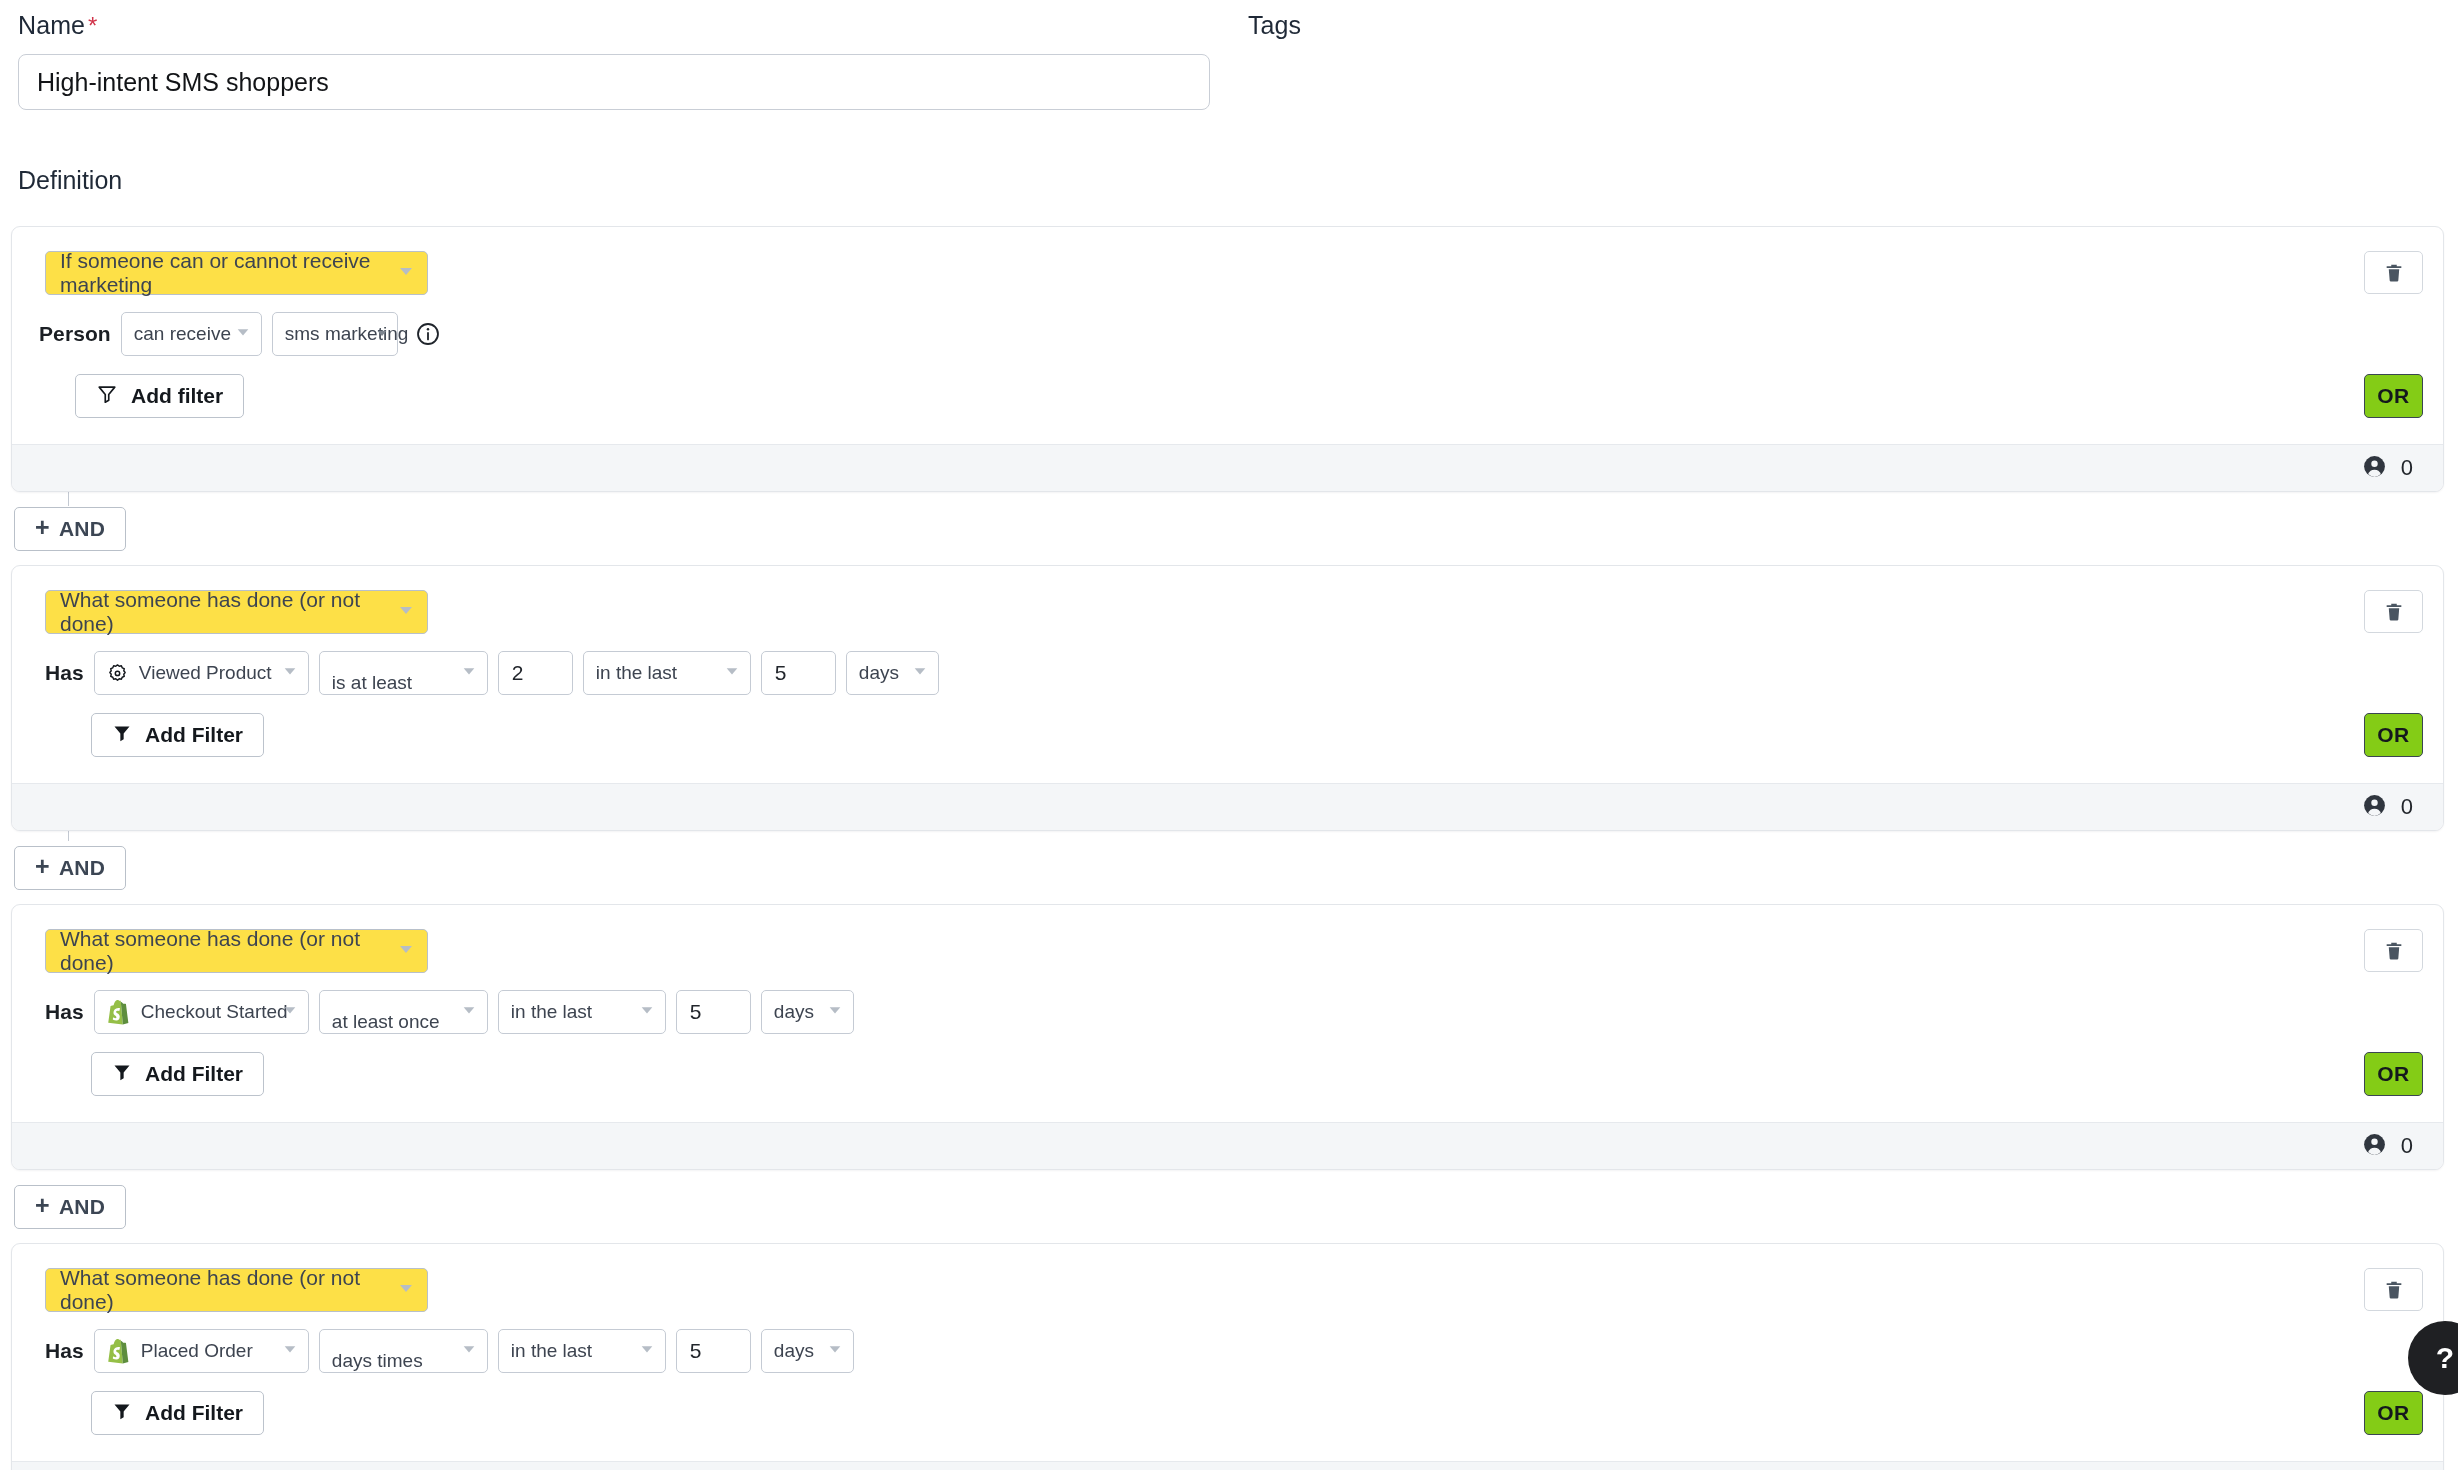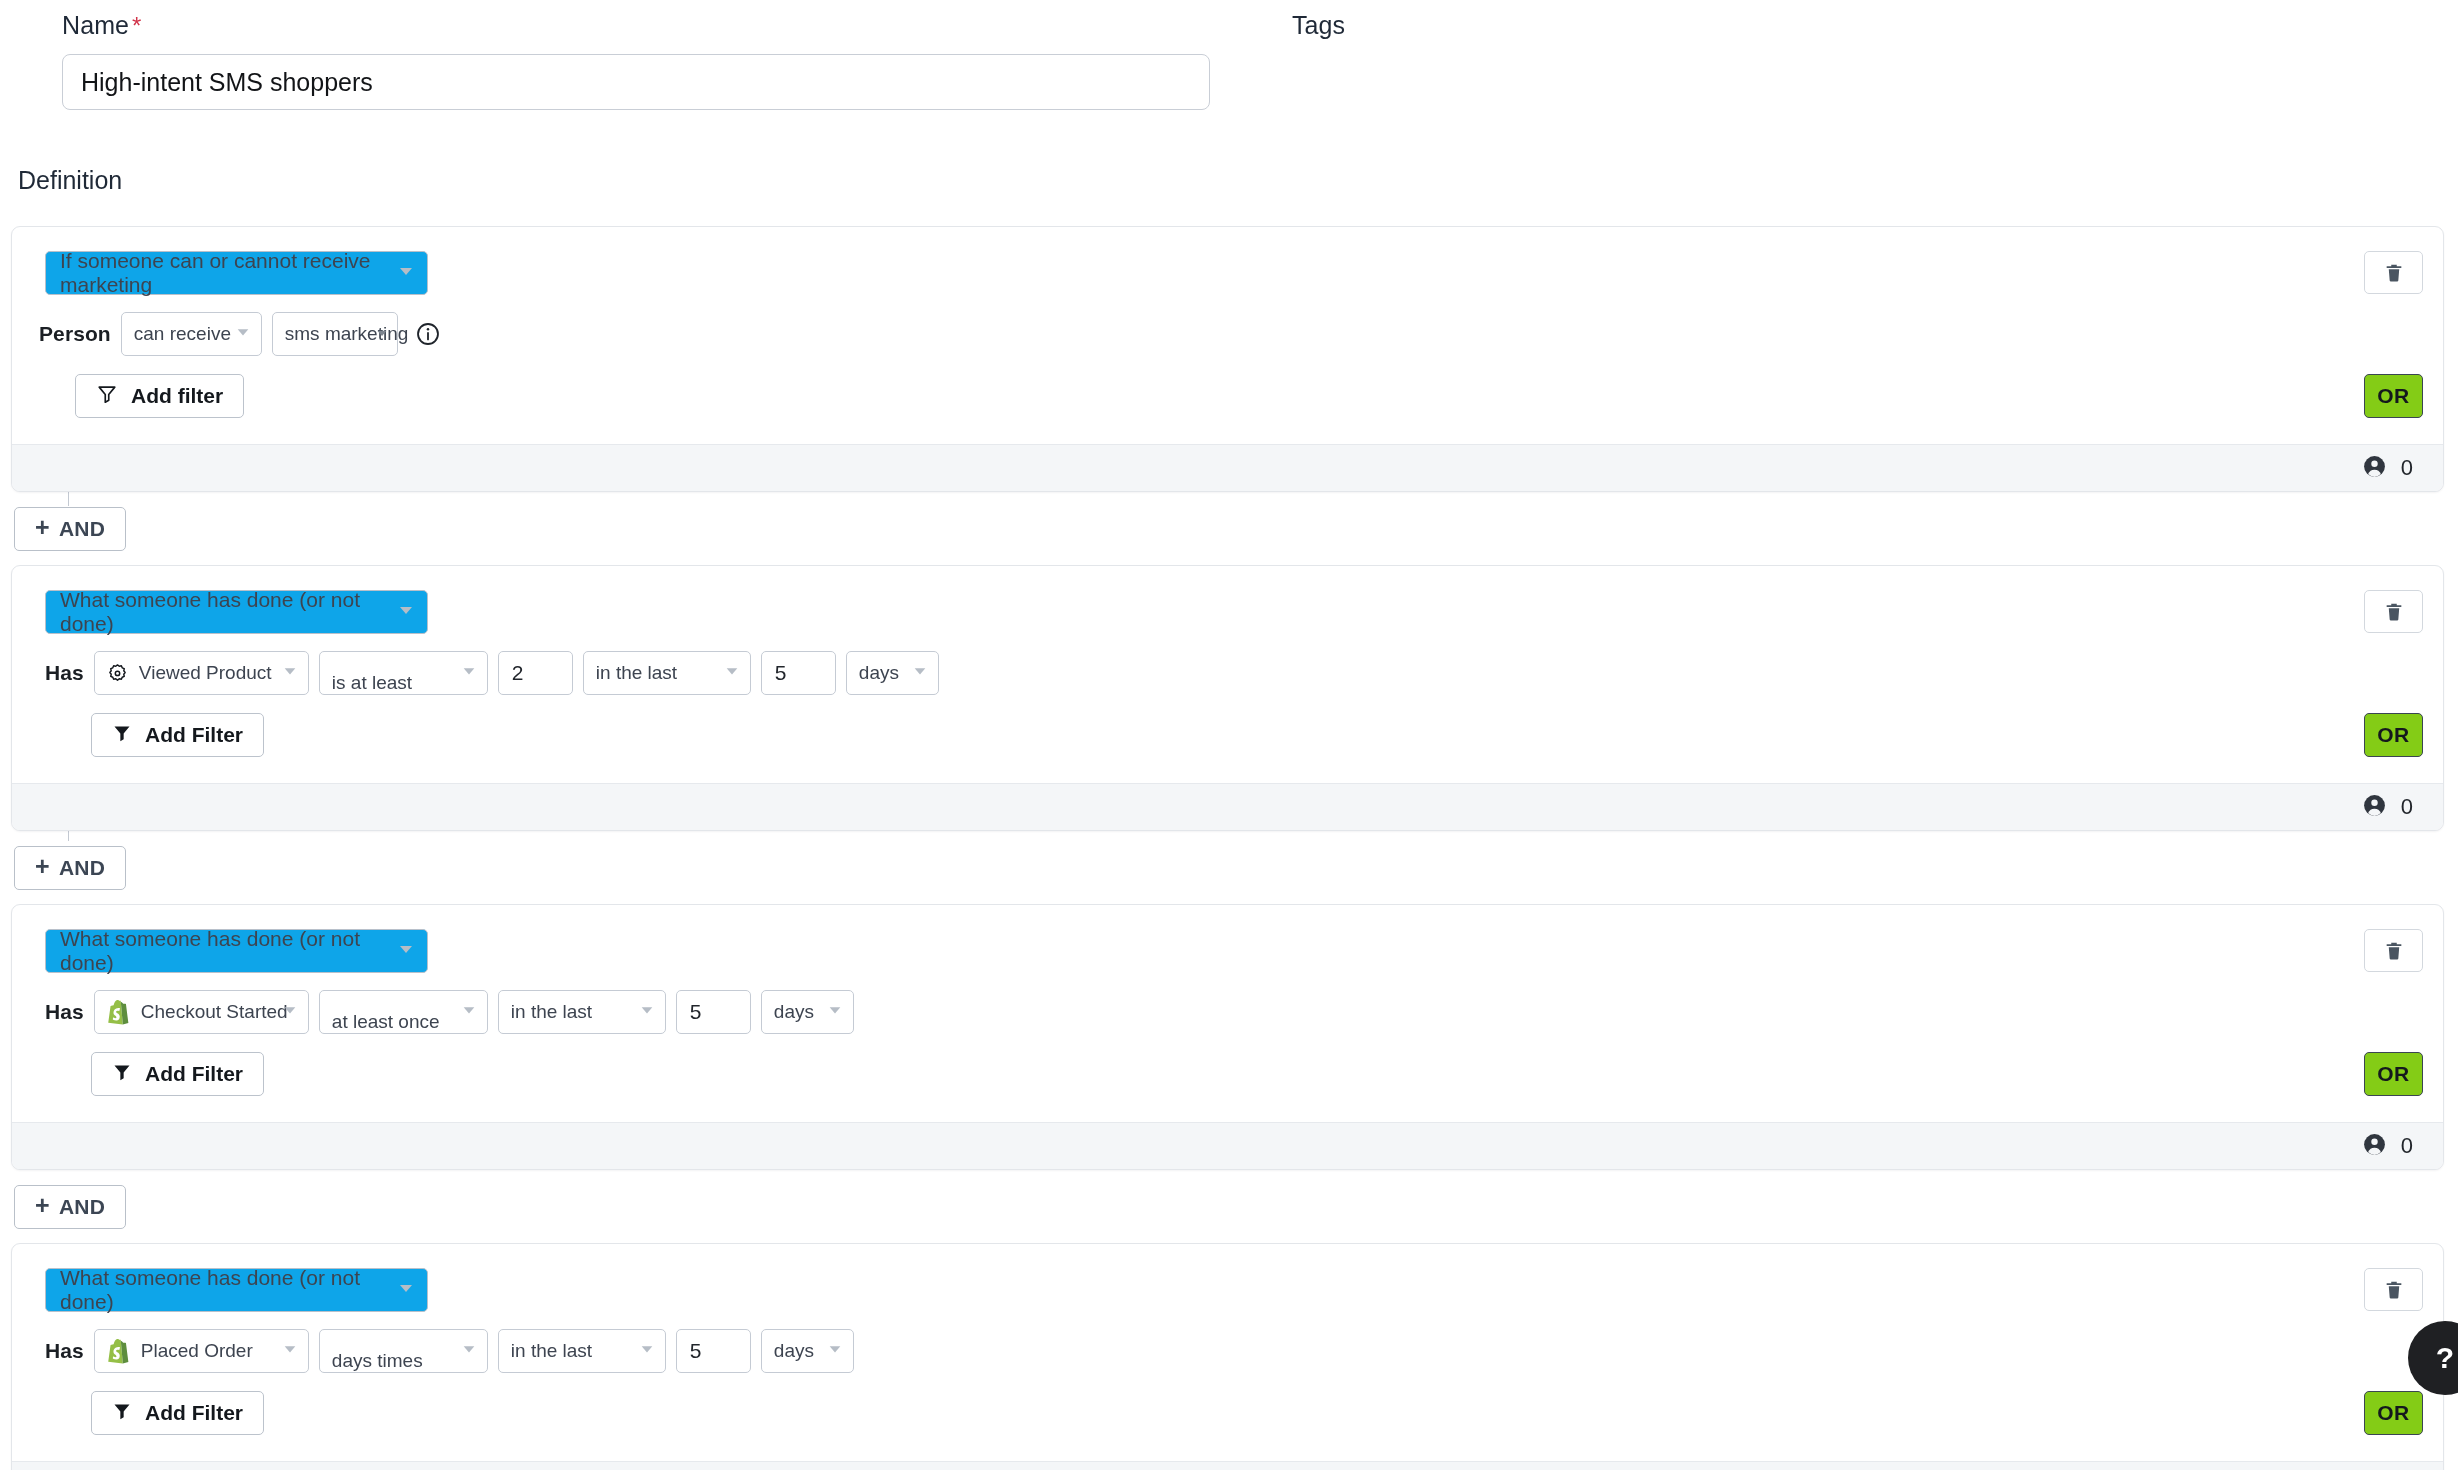--- a/index.html
+++ b/index.html
@@ -17,21 +17,21 @@
     background: #ffffff;
   }
 
   
   .top-row {
     display: flex;
     gap: 38px;
     padding: 0 18px;
     padding-top: 10px;
   }
-  .field-col { flex: 1 1 0; min-width: 0; margin-left: 44px; }
+  .field-col { flex: 1 1 0; min-width: 0; }
   .field-label {
     font-size: 25px;
     color: #1f2937;
     line-height: 30px;
     margin-bottom: 13px;
     letter-spacing: .1px;
   }
   .req-star { color: #d1344a; font-size: 24px; margin-left: 3px; }
   .text-input {
     width: 100%;
@@ -111,21 +111,21 @@
   .group-head {
     display: flex;
     align-items: flex-start;
     padding: 0 20px 0 33px;
   }
   .type-select {
     width: 383px;
     height: 44px;
     border: 1px solid #b8c0ca;
     border-radius: 5px;
-    background: #0ea5e9;
+    background: #fde047;
     display: flex;
     align-items: center;
     padding: 16px 14px;
     font-size: 21px;
     color: #3d4450;
     position: relative;
   }
   .type-select .sel-caret {
     position: absolute; right: 12px; top: 50%; transform: translateY(-50%);
   }

